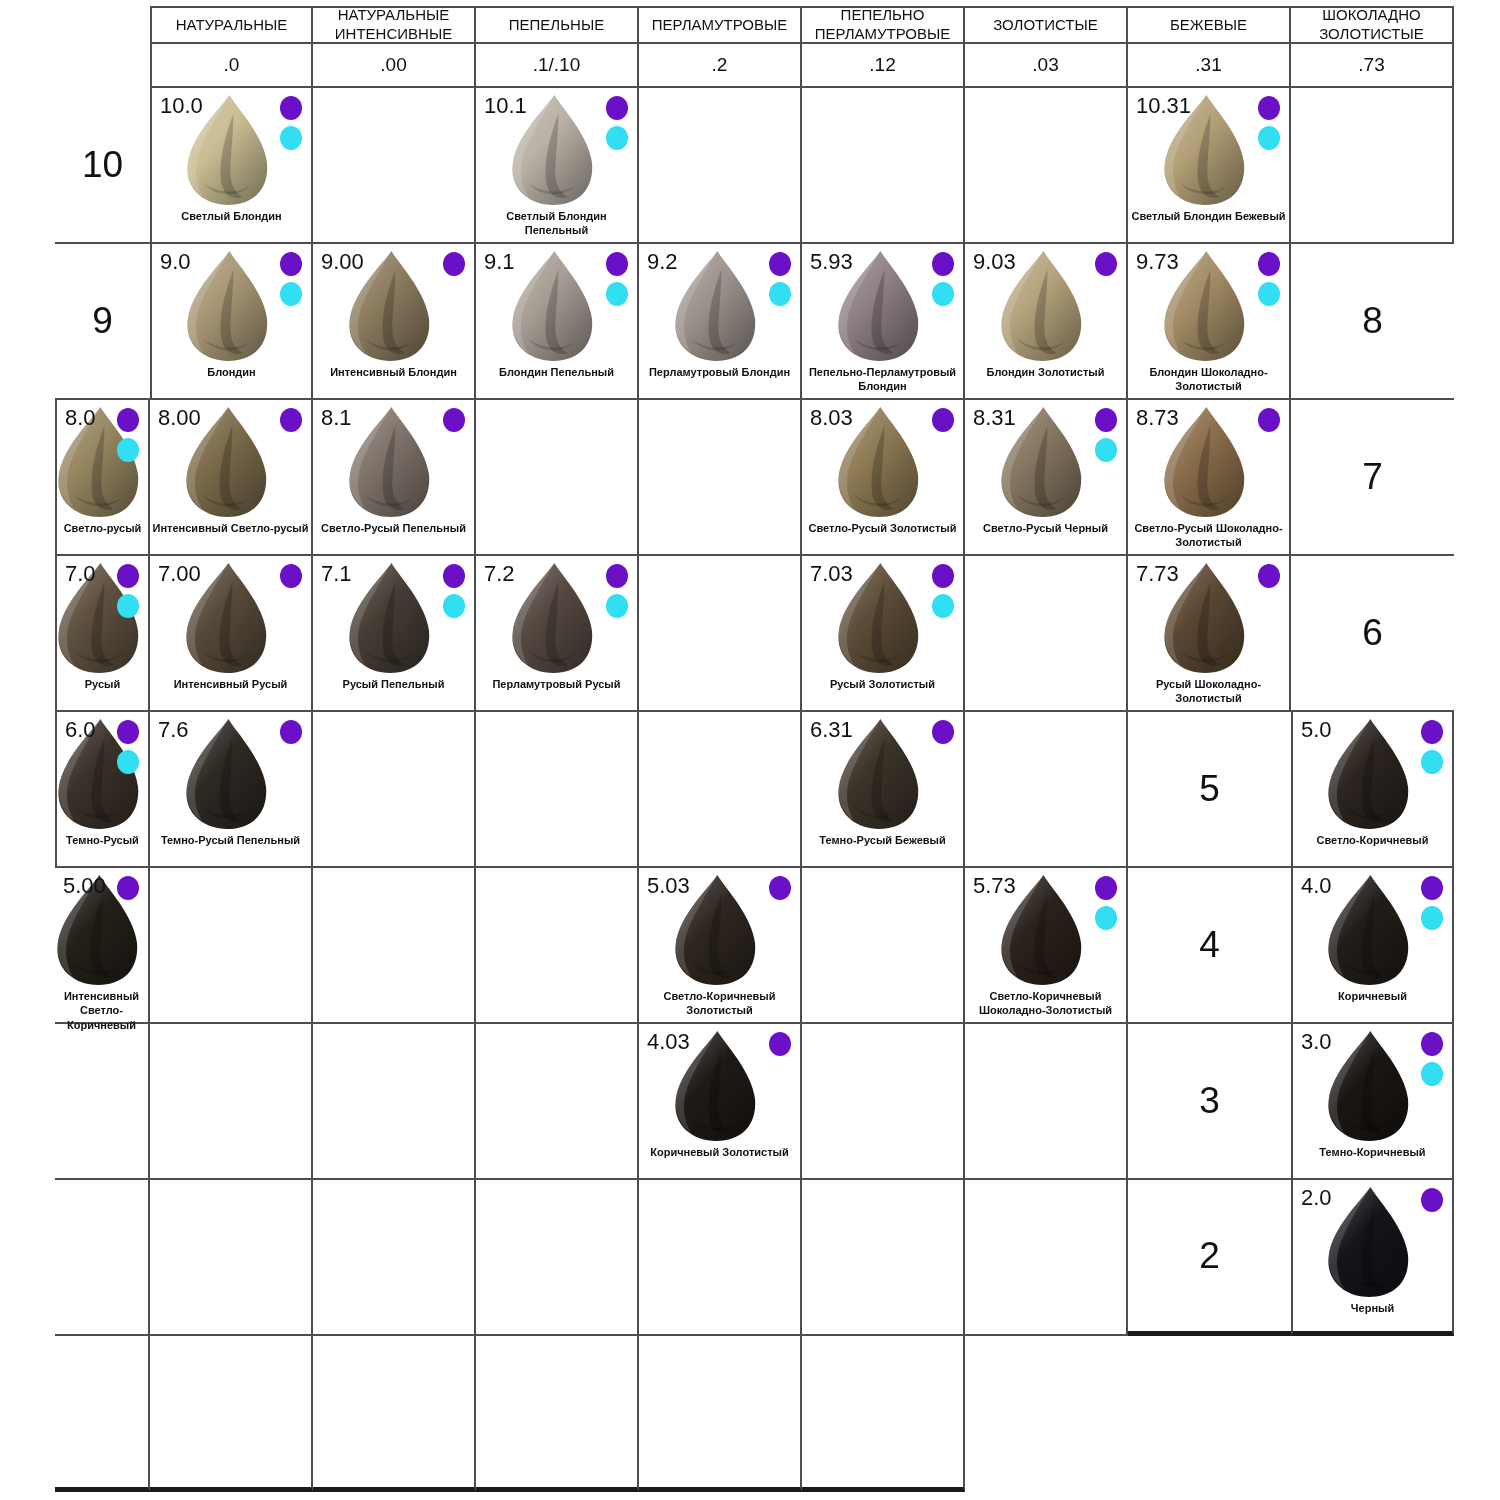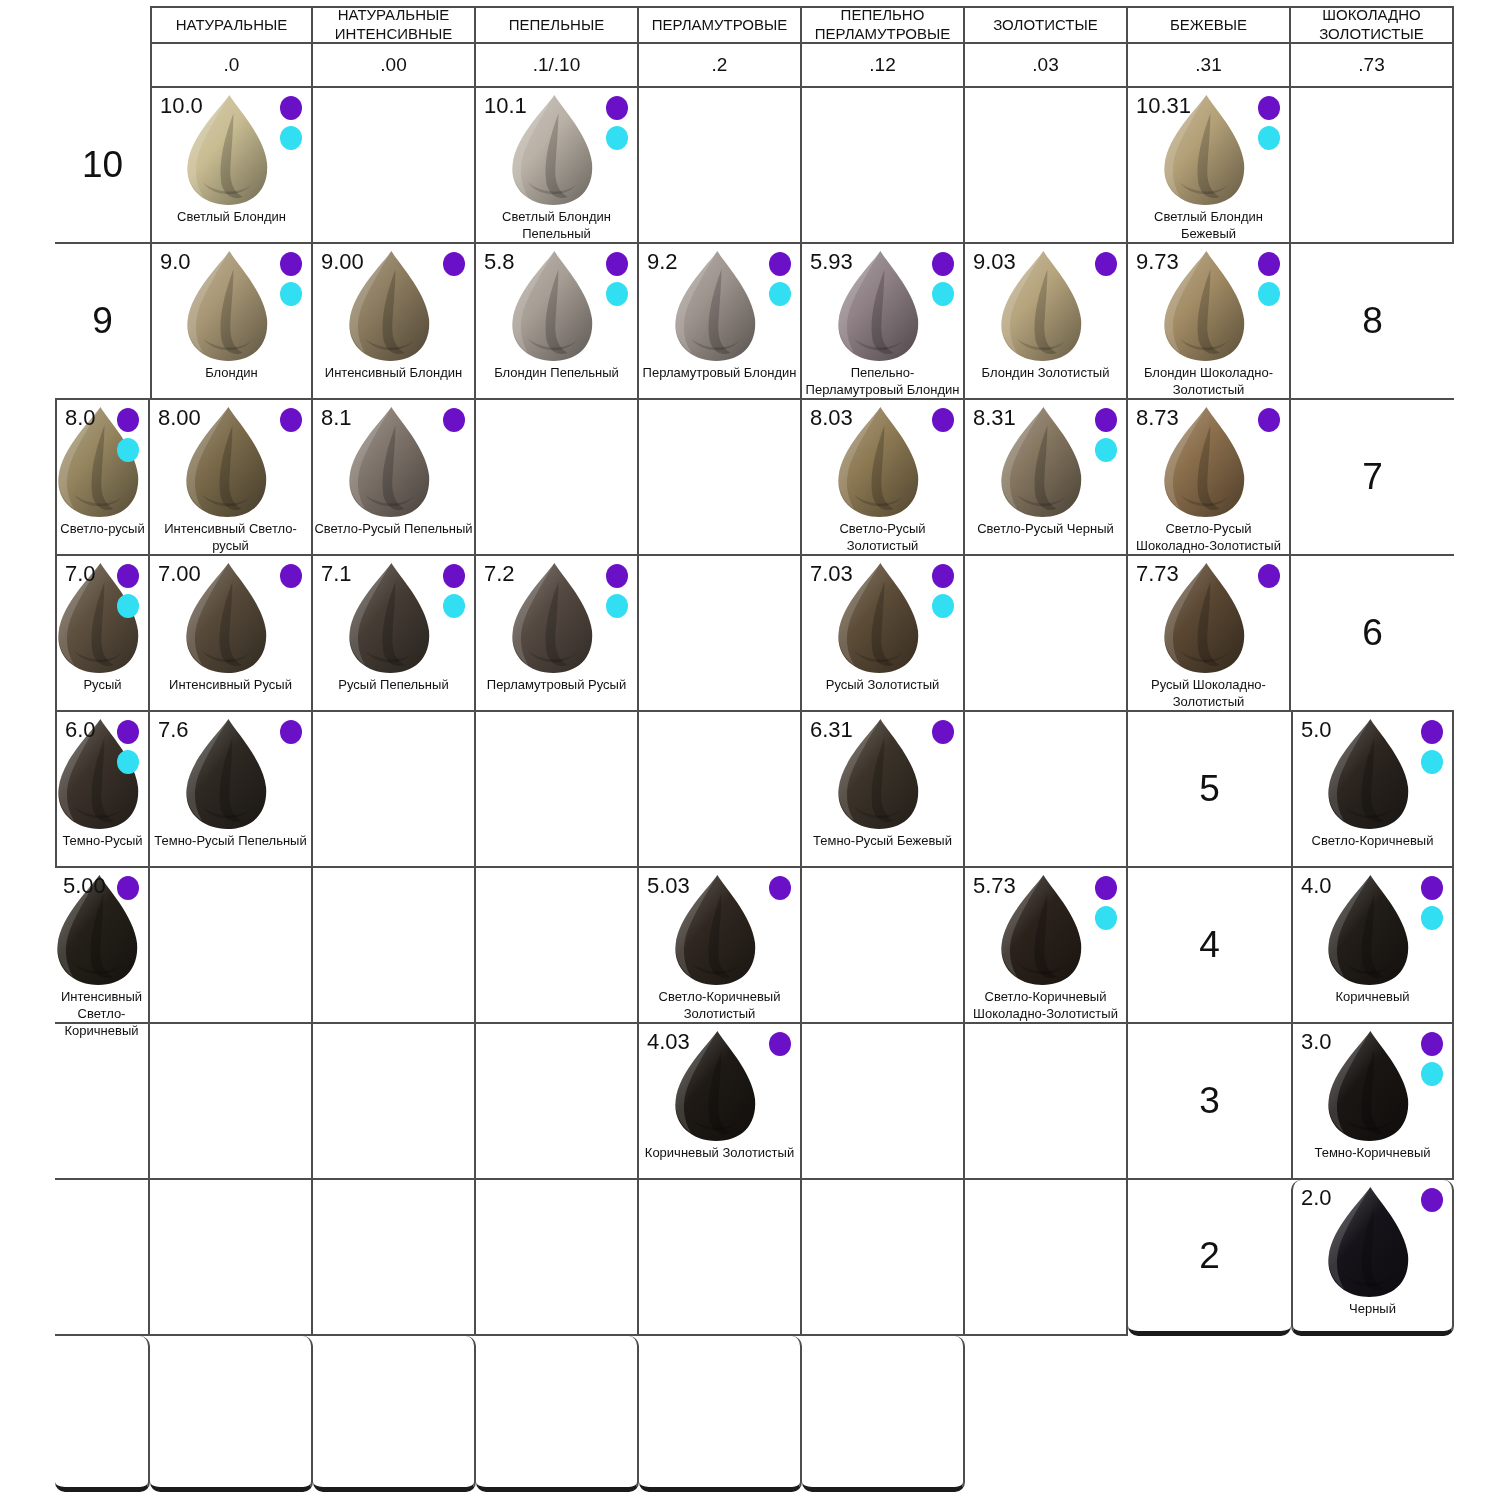--- a/index.html
+++ b/index.html
@@ -4,32 +4,32 @@
 <style>
   html,body{margin:0;padding:0;background:#ffffff;width:1500px;height:1500px;overflow:hidden;
     font-family:"Liberation Sans", sans-serif;color:#111;}
   .board{position:relative;margin:6px 0 0 55px;}
   .grid{display:grid;grid-template-columns:95px repeat(8,163px);grid-template-rows:38px 44px repeat(9,156px);}
   .tcell{box-sizing:border-box;position:relative;background:#fff;}
   
   .b{border-right:2px solid #4d4d4d;border-bottom:2px solid #4d4d4d;}
   .bl{border-left:2px solid #4d4d4d;}
   .bt{border-top:2px solid #4d4d4d;}
-  .thick{border-bottom:5px solid #1b1b1b !important;border-radius:10px;}
+  .thick{border-bottom:5px solid #1b1b1b !important;}
   .labelcell{border:none;}
   .lab-b{border-bottom:2px solid #4d4d4d;}
   .hdr{display:flex;align-items:center;justify-content:center;text-align:center;
     font-size:15px;line-height:1.25;padding:2px 4px;}
   .codehdr{display:flex;align-items:center;justify-content:center;font-size:19px;}
   .rowlvl{display:flex;align-items:center;justify-content:center;font-size:37px;}
   .code{position:absolute;top:5px;left:8px;font-size:22px;z-index:3;}
   .dots{position:absolute;top:8px;right:9px;display:flex;flex-direction:column;gap:6px;align-items:center;z-index:3;}
   .dot{width:22px;height:24px;border-radius:50%;}
   .swatch{position:absolute;top:5px;left:50%;transform:translateX(-54%);width:116px;height:114px;z-index:1;}
-  .name{position:absolute;top:121px;left:0;width:100%;text-align:center;font-size:13px;line-height:1.3;z-index:2;}
+  .name{position:absolute;top:121px;left:0;width:100%;text-align:center;font-size:11px;line-height:1.3;z-index:2;font-weight:bold;}
 </style>
 </head>
 <body>
 
 <div class="board">
   <div class="grid" id="grid">
       <div class="tcell labelcell"></div>
       <div class="tcell b bt hdr bl">НАТУРАЛЬНЫЕ</div>
       <div class="tcell b bt hdr">НАТУРАЛЬНЫЕ ИНТЕНСИВНЫЕ</div>
       <div class="tcell b bt hdr">ПЕПЕЛЬНЫЕ</div>
@@ -152,21 +152,21 @@
           <path d="M54,2 C46,14 16,42 13,70 C12,84 18,95 28,102 C20,88 19,72 25,56 C33,36 46,16 54,2 Z" fill="#ffffff" opacity="0.15"></path>
           <path d="M58,20 C50,42 43,66 46,88 C48,100 58,106 67,102 C58,97 54,88 55,72 C56,54 58,36 58,20 Z" fill="#000000" opacity="0.2"></path>
           <path d="M28,88 C38,102 64,104 76,90 C66,99 42,100 28,88 Z" fill="#000000" opacity="0.16"></path>
         </svg>
         <div class="dots">
           <span class="dot" style="background: rgb(106, 16, 198);"></span>
         </div>
         <div class="name">Интенсивный Блондин</div>
       </div>
       <div class="tcell b">
-        <span class="code">5.8</span>
+        <span class="code">9.1</span>
         <svg viewBox="0 0 104 112" class="swatch">
           <defs>
             <linearGradient id="g5" x1="0" y1="0" x2="0.85" y2="1">
               <stop offset="0" stop-color="#bfb8b2"></stop>
               <stop offset="0.45" stop-color="#a69d94"></stop>
               <stop offset="1" stop-color="#67615c"></stop>
             </linearGradient>
           </defs>
           <path d="M54,2 C46,14 16,42 13,70 C10,95 30,110 53,110 C76,110 93,96 91,69 C88,42 61,14 54,2 Z" fill="url(#g5)"></path>
           <path d="M54,2 C46,14 16,42 13,70 C12,84 18,95 28,102 C20,88 19,72 25,56 C33,36 46,16 54,2 Z" fill="#ffffff" opacity="0.15"></path>

